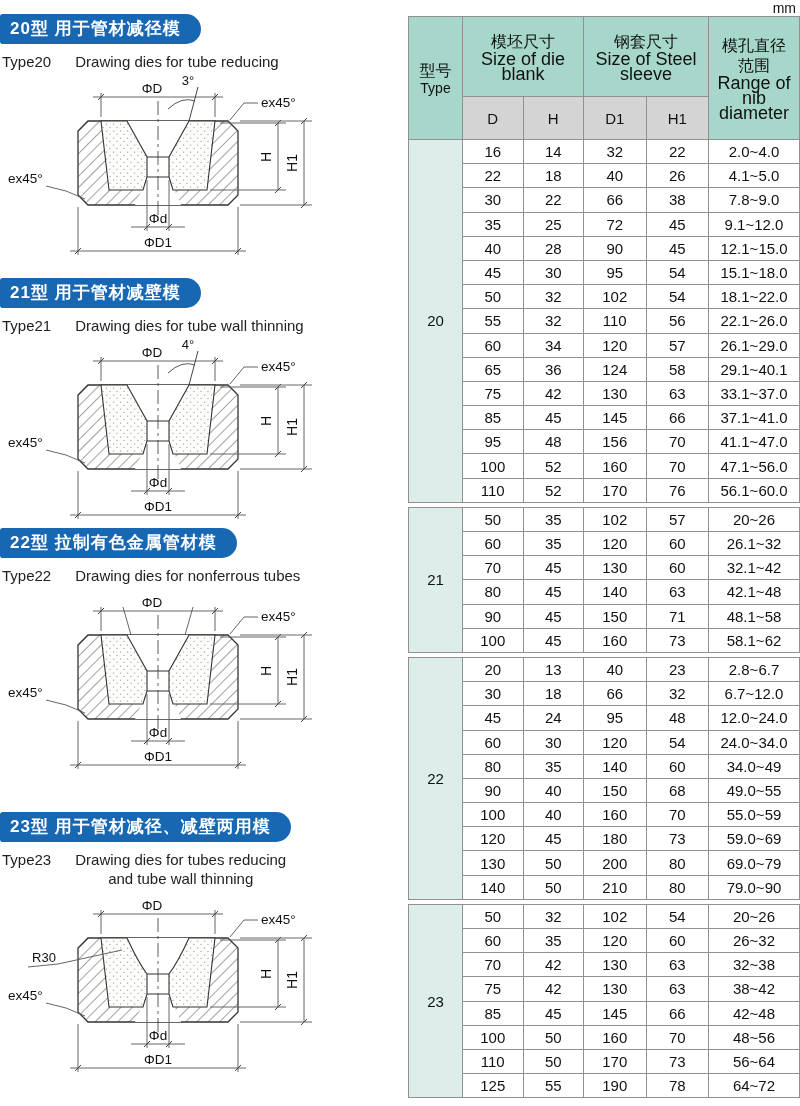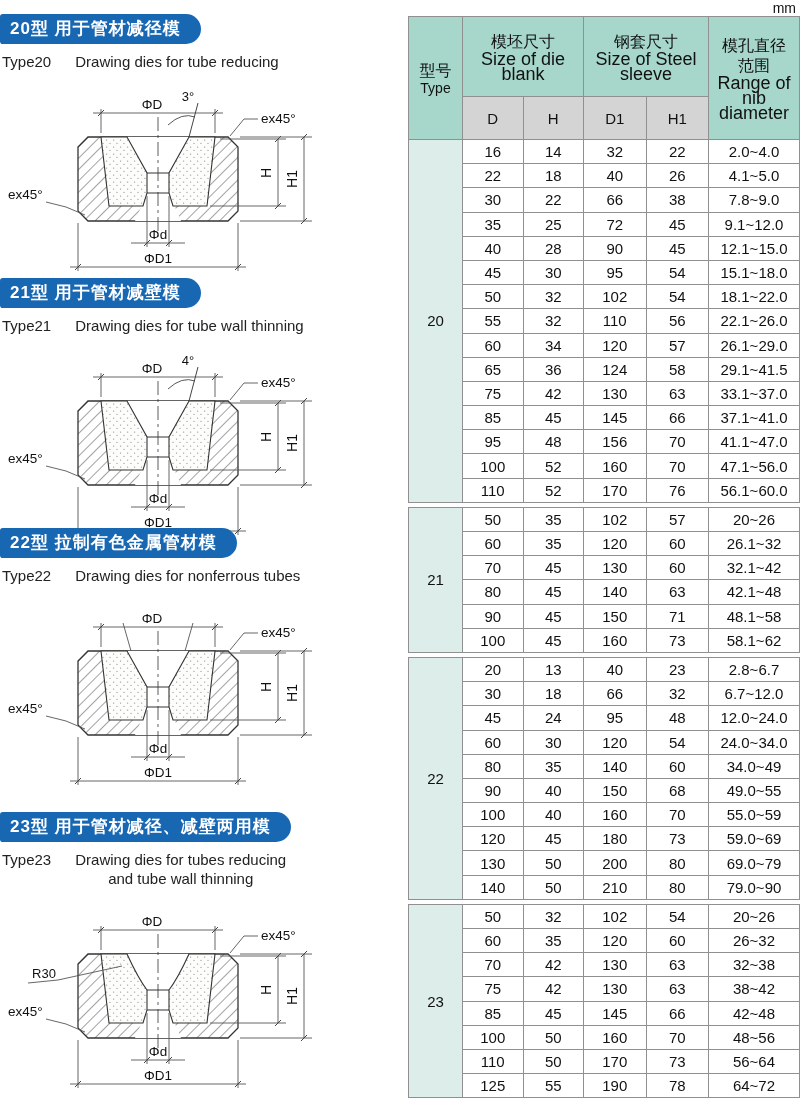--- a/index.html
+++ b/index.html
@@ -5,21 +5,21 @@
   html,body{margin:0;padding:0;background:#fff;}
   #page{position:relative;width:800px;height:1106px;background:#fff;overflow:hidden;
         font-family:"Liberation Sans","DejaVu Sans",sans-serif;color:#111;}
   
   .section{position:absolute;left:0;width:400px;}
   .badge{display:inline-block;background:#1767b3;color:#fff;font-weight:bold;
          font-size:17px;line-height:30px;padding:0 20px 0 10px;
          border-radius:3px 16px 16px 3px;letter-spacing:1px;white-space:nowrap;}
   .subtitle{display:flex;gap:24px;margin:8px 0 0 2px;font-size:15px;color:#222;line-height:19px;text-align:center;}
   .subtitle .tlabel{flex:0 0 auto;}
-  .diagram{margin-top:18px;}
+  .diagram{margin-top:2px;}
   
   #right-col{position:absolute;left:408px;top:0;width:392px;}
   .unit{height:16px;font-size:14px;text-align:right;padding-right:4px;color:#111;}
   table.spec{border-collapse:collapse;width:392px;table-layout:fixed;}
   table.spec th,table.spec td{border:1px solid #909090;text-align:center;padding:0;}
   th.teal{background:#a6d7ca;font-weight:normal;}
   th.gray{background:#d4d4d4;height:42px;font-size:15px;font-weight:normal;}
   .zh{font-size:16px;line-height:20px;}
   .en{font-size:18px;line-height:15px;}
   tr.hrow1{height:80px;}
@@ -480,21 +480,21 @@
             <td class="cell">34</td>
             <td class="cell">120</td>
             <td class="cell">57</td>
             <td class="cell">26.1~29.0</td>
           </tr>
           <tr>
             <td class="cell">65</td>
             <td class="cell">36</td>
             <td class="cell">124</td>
             <td class="cell">58</td>
-            <td class="cell">29.1~41.5</td>
+            <td class="cell">29.1~40.1</td>
           </tr>
           <tr>
             <td class="cell">75</td>
             <td class="cell">42</td>
             <td class="cell">130</td>
             <td class="cell">63</td>
             <td class="cell">33.1~37.0</td>
           </tr>
           <tr>
             <td class="cell">85</td>

